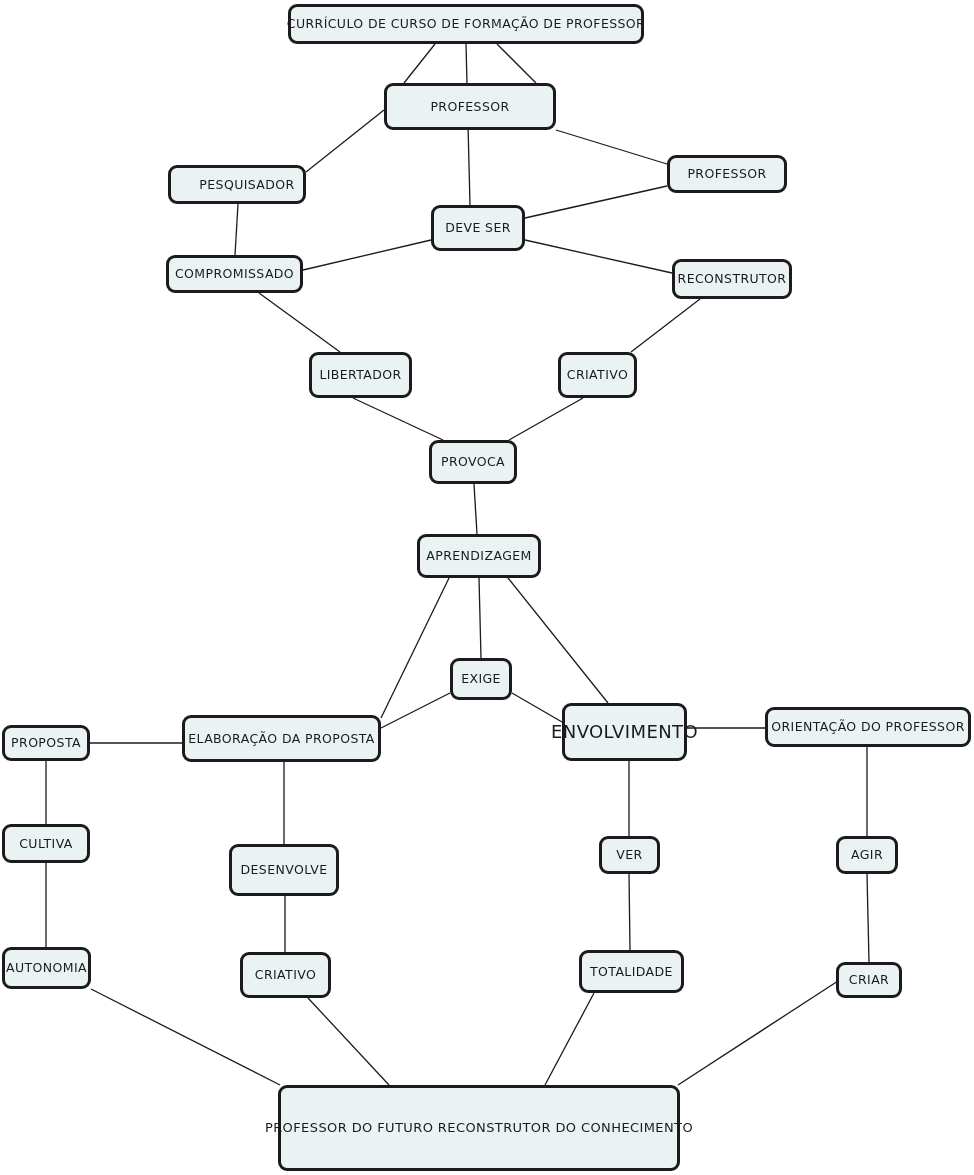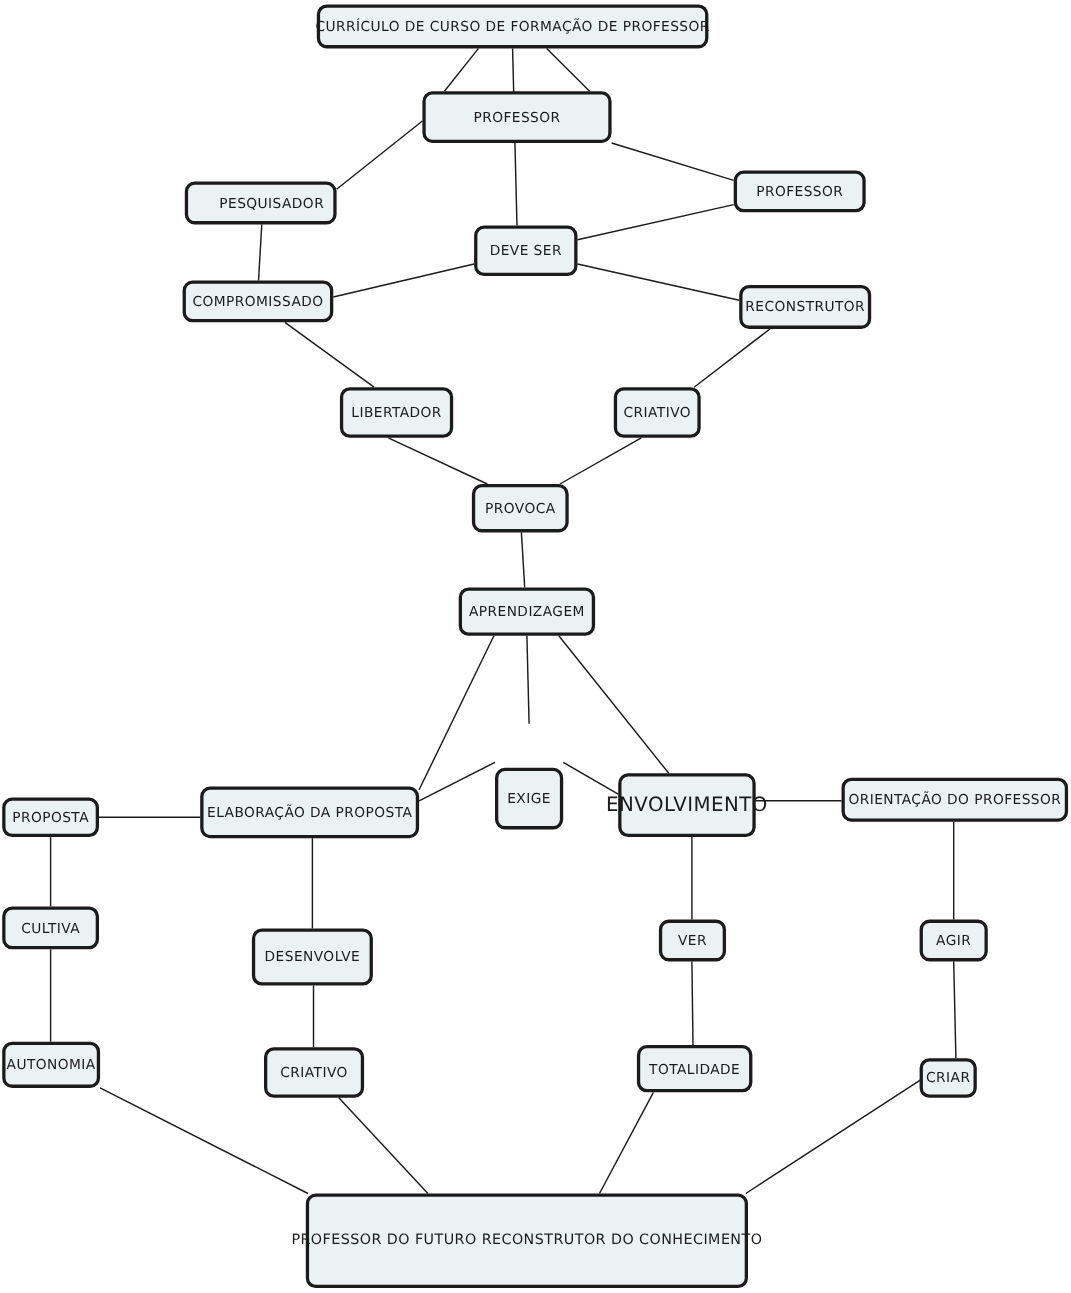--- a/index.html
+++ b/index.html
@@ -111,21 +111,21 @@
       </div>
       <div class="node" style="left: 558px; top: 352px; width: 79px; height: 46px; font-size: 12.5px; background: rgb(234, 242, 244); border-color: rgb(27, 27, 27); color: rgb(27, 27, 27); border-radius: 9px;">
         <span class="node-label">CRIATIVO</span>
       </div>
       <div class="node" style="left: 429px; top: 440px; width: 88px; height: 44px; font-size: 12.5px; background: rgb(234, 242, 244); border-color: rgb(27, 27, 27); color: rgb(27, 27, 27); border-radius: 9px;">
         <span class="node-label">PROVOCA</span>
       </div>
       <div class="node" style="left: 417px; top: 534px; width: 124px; height: 44px; font-size: 12.5px; background: rgb(234, 242, 244); border-color: rgb(27, 27, 27); color: rgb(27, 27, 27); border-radius: 9px;">
         <span class="node-label">APRENDIZAGEM</span>
       </div>
-      <div class="node" style="left: 450px; top: 658px; width: 62px; height: 56px; font-size: 12.5px; background: rgb(234, 242, 244); border-color: rgb(27, 27, 27); color: rgb(27, 27, 27); border-radius: 9px; margin-top: 40px;">
+      <div class="node" style="left: 450px; top: 658px; width: 62px; height: 42px; font-size: 12.5px; background: rgb(234, 242, 244); border-color: rgb(27, 27, 27); color: rgb(27, 27, 27); border-radius: 9px;">
         <span class="node-label">EXIGE</span>
       </div>
       <div class="node" style="left: 2px; top: 725px; width: 88px; height: 36px; font-size: 12.5px; background: rgb(234, 242, 244); border-color: rgb(27, 27, 27); color: rgb(27, 27, 27); border-radius: 9px;">
         <span class="node-label">PROPOSTA</span>
       </div>
       <div class="node" style="left: 182px; top: 715px; width: 199px; height: 47px; font-size: 12.5px; background: rgb(234, 242, 244); border-color: rgb(27, 27, 27); color: rgb(27, 27, 27); border-radius: 9px;">
         <span class="node-label">ELABORAÇÃO DA PROPOSTA</span>
       </div>
       <div class="node" style="left: 562px; top: 703px; width: 125px; height: 58px; font-size: 18px; background: rgb(234, 242, 244); border-color: rgb(27, 27, 27); color: rgb(27, 27, 27); border-radius: 9px;">
         <span class="node-label">ENVOLVIMENTO</span>
@@ -147,20 +147,20 @@
       </div>
       <div class="node" style="left: 2px; top: 947px; width: 89px; height: 42px; font-size: 12.5px; background: rgb(234, 242, 244); border-color: rgb(27, 27, 27); color: rgb(27, 27, 27); border-radius: 9px;">
         <span class="node-label">AUTONOMIA</span>
       </div>
       <div class="node" style="left: 240px; top: 952px; width: 91px; height: 46px; font-size: 12.5px; background: rgb(234, 242, 244); border-color: rgb(27, 27, 27); color: rgb(27, 27, 27); border-radius: 9px;">
         <span class="node-label">CRIATIVO</span>
       </div>
       <div class="node" style="left: 579px; top: 950px; width: 105px; height: 43px; font-size: 12.5px; background: rgb(234, 242, 244); border-color: rgb(27, 27, 27); color: rgb(27, 27, 27); border-radius: 9px;">
         <span class="node-label">TOTALIDADE</span>
       </div>
-      <div class="node" style="left: 836px; top: 962px; width: 52px; height: 36px; font-size: 12.5px; background: rgb(234, 242, 244); border-color: rgb(27, 27, 27); color: rgb(27, 27, 27); border-radius: 9px;">
+      <div class="node" style="left: 836px; top: 962px; width: 66px; height: 36px; font-size: 12.5px; background: rgb(234, 242, 244); border-color: rgb(27, 27, 27); color: rgb(27, 27, 27); border-radius: 9px;">
         <span class="node-label">CRIAR</span>
       </div>
       <div class="node" style="left: 278px; top: 1085px; width: 402px; height: 86px; font-size: 13px; background: rgb(234, 242, 244); border-color: rgb(27, 27, 27); color: rgb(27, 27, 27); border-radius: 9px;">
         <span class="node-label">PROFESSOR DO FUTURO RECONSTRUTOR DO CONHECIMENTO</span>
       </div>
     </div>
 </div>
 
 </body></html>

